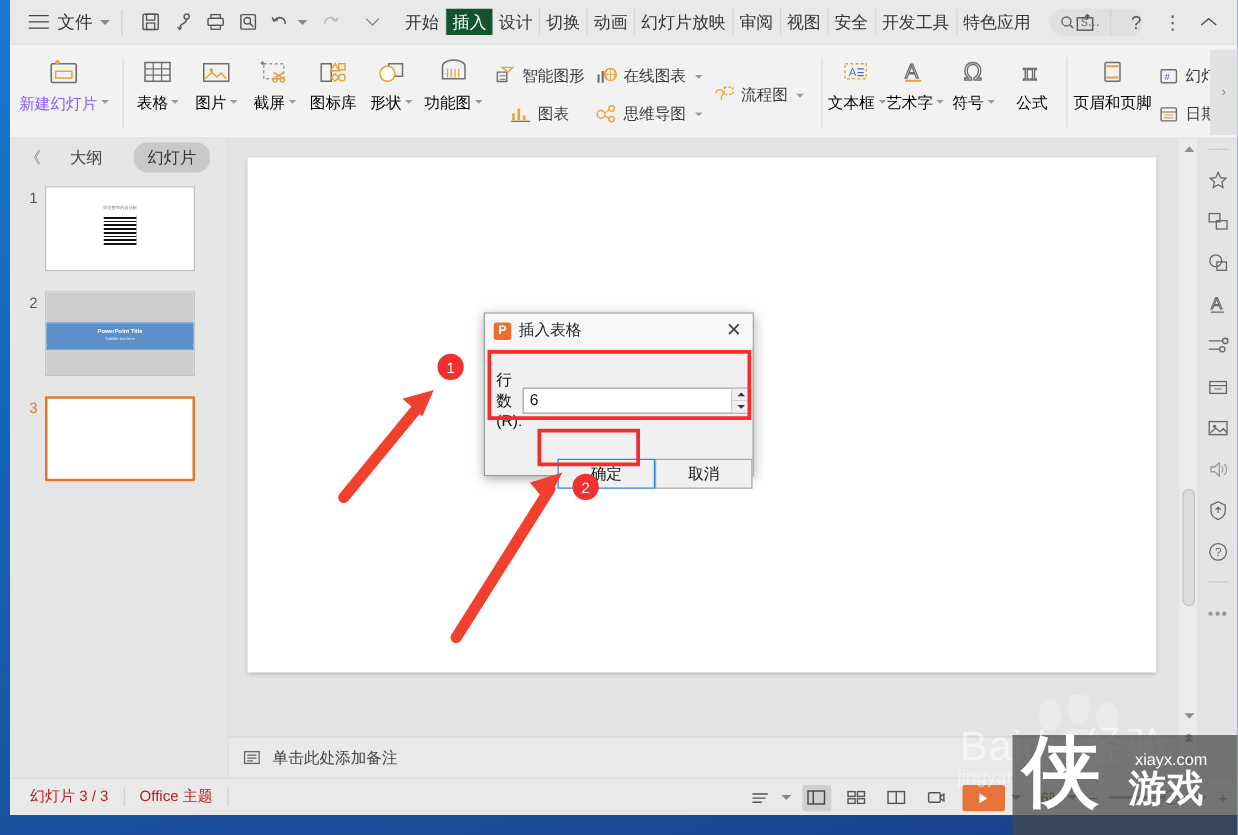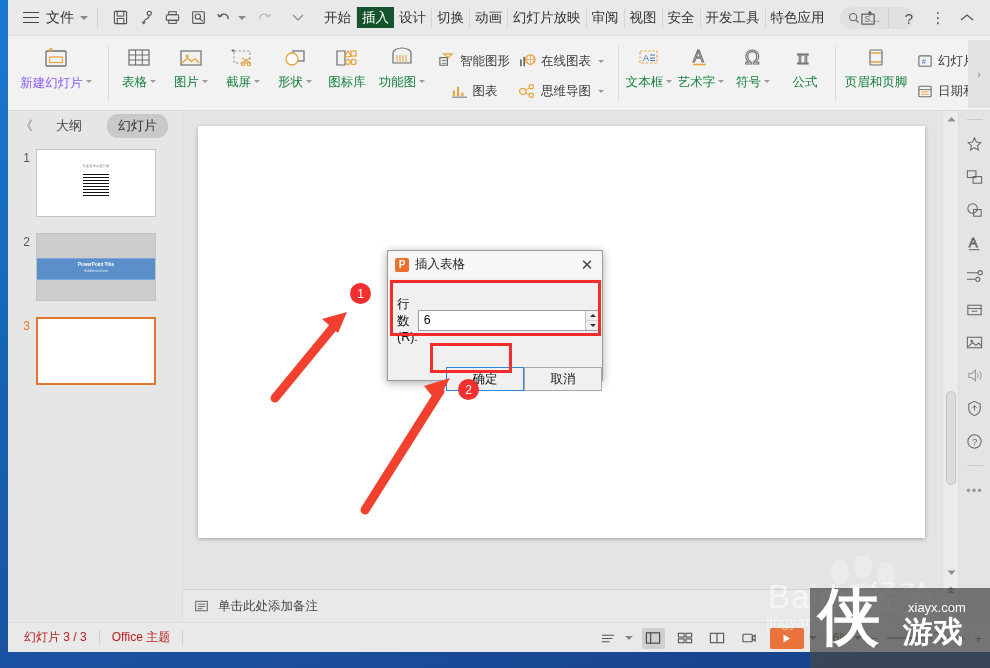--- a/index.html
+++ b/index.html
@@ -62,21 +62,21 @@
   .rib-big {
     width: 96px; height:68px; display:flex;flex-direction:column;
     align-items:center; justify-content:flex-start; padding-top:5px;
   }
   .rib-big .lbl { font-size:12.5px; color:#8b5cf6; margin-top:4px; white-space:nowrap;}
   .rib-sep { width:1px; height:56px; background:#dcdcdc; margin:6px 4px 0 4px; }
   .rib-item {
     width:52px; height:68px; display:flex;flex-direction:column;
     align-items:center;justify-content:flex-start; padding-top:7px;
   }
-  .rib-item .lbl { font-size:12.5px; color:#15803d; margin-top:3px; white-space:nowrap; }
+  .rib-item .lbl { font-size:12.5px; color:#000000; margin-top:3px; white-space:nowrap; }
   .rib-col { display:flex;flex-direction:column; justify-content:center; height:68px; padding-top:4px;}
   .rib-row { display:flex; align-items:center; height:30px; gap:4px; padding:0 4px;justify-content:center;}
   .rib-row .lbl{font-size:12.5px;color:#3b3b3b;white-space:nowrap;}
   .cd { width:0;height:0;border-left:3.5px solid transparent;border-right:3.5px solid transparent;border-top:3.5px solid #999;margin-left:3px;}
   #ribbon-more {
     position:absolute; right:0; top:4px; width:22px; height:68px;
     background:#e2e2e2; display:flex;align-items:center;justify-content:center;
     font-size:11px;color:#888;
   }
   
@@ -342,37 +342,37 @@
             <path d="M12 11 l8 5 M20 11 l-8 5"></path>
           </g>
         </svg>
       <div style="display:flex;align-items:center">
           <span class="lbl">截屏</span>
           <span class="cd"></span>
         </div>
     </div>
     <div class="rib-item">
       <svg width="26" height="24" viewBox="0 0 26 24">
-          <rect x="11" y="4" width="11" height="10" fill="none" stroke="#6e6e6e" stroke-width="1.2"></rect>
-          <circle cx="10" cy="12" r="6" fill="#fff" stroke="#e8a33d" stroke-width="1.3"></circle>
-        </svg>
-      <div style="display:flex;align-items:center">
-          <span class="lbl">形状</span>
-          <span class="cd"></span>
-        </div>
-    </div>
-    <div class="rib-item">
-      <svg width="26" height="24" viewBox="0 0 26 24">
           <path d="M3 4 h8 v14 h-8 z" fill="none" stroke="#6e6e6e" stroke-width="1.2"></path>
           <path d="M14 4 l3.5 5.5 h-7 z" fill="none" stroke="#e8a33d" stroke-width="1.2"></path>
           <rect x="17" y="4" width="5" height="5" fill="none" stroke="#e8a33d" stroke-width="1.2"></rect>
           <path d="M14 12 l3 3 -3 3 -3-3 z" fill="none" stroke="#e8a33d" stroke-width="1.2"></path>
           <circle cx="19.5" cy="15" r="2.6" fill="none" stroke="#e8a33d" stroke-width="1.2"></circle>
         </svg>
       <span class="lbl">图标库</span>
+    </div>
+    <div class="rib-item">
+      <svg width="26" height="24" viewBox="0 0 26 24">
+          <rect x="11" y="4" width="11" height="10" fill="none" stroke="#6e6e6e" stroke-width="1.2"></rect>
+          <circle cx="10" cy="12" r="6" fill="#fff" stroke="#e8a33d" stroke-width="1.3"></circle>
+        </svg>
+      <div style="display:flex;align-items:center">
+          <span class="lbl">形状</span>
+          <span class="cd"></span>
+        </div>
     </div>
     <div class="rib-item" style="width:58px">
       <svg width="26" height="24" viewBox="0 0 26 24">
           <path d="M4 6 a9 5 0 0 1 18 0 v10 h-18 z" fill="none" stroke="#6e6e6e" stroke-width="1.2"></path>
           <path d="M8 8 v7 M11 8 v7 M14 8 v7 M17 8 v7" stroke="#e8a33d" stroke-width="1.1"></path>
         </svg>
       <div style="display:flex;align-items:center">
           <span class="lbl">功能图</span>
           <span class="cd"></span>
         </div>
@@ -411,20 +411,30 @@
             <circle cx="5" cy="10" r="3.3" fill="none" stroke="#e8a33d" stroke-width="1.2"></circle>
             <circle cx="14" cy="5" r="2.3" fill="none" stroke="#e8a33d" stroke-width="1.2"></circle>
             <circle cx="14" cy="14" r="2.3" fill="none" stroke="#e8a33d" stroke-width="1.2"></circle>
             <path d="M8 9 l4-3 M8 11.5 l4 2" stroke="#e8a33d" stroke-width="1"></path>
           </svg>
         <span class="lbl">思维导图</span>
         <span class="cd"></span>
       </div>
     </div>
 
+    <div class="rib-col">
+      <div class="rib-row">
+        <svg width="19" height="18" viewBox="0 0 20 19">
+            <path d="M3 8 a3 3 0 1 1 4.5 2.6 v3" fill="none" stroke="#e8a33d" stroke-width="1.2"></path>
+            <rect x="10" y="3" width="7" height="6" fill="none" stroke="#e8a33d" stroke-width="1.2" stroke-dasharray="2 1.5"></rect>
+          </svg>
+        <span class="lbl">流程图</span>
+        <span class="cd"></span>
+      </div>
+    </div>
 
     <div class="rib-sep" style="margin-left:10px"></div>
 
     <div class="rib-item">
       <svg width="26" height="24" viewBox="0 0 26 24">
           <rect x="4" y="4" width="17" height="12" fill="none" stroke="#e8a33d" stroke-width="1.1" stroke-dasharray="2.4 1.8"></rect>
           <text x="7" y="13.5" font-size="9" fill="#3d6fb5" font-family="Liberation Sans">A</text>
           <path d="M14 8 h5 M14 11 h5 M14 13.5 h5" stroke="#3d6fb5" stroke-width="1"></path>
         </svg>
       <div style="display:flex;align-items:center">

